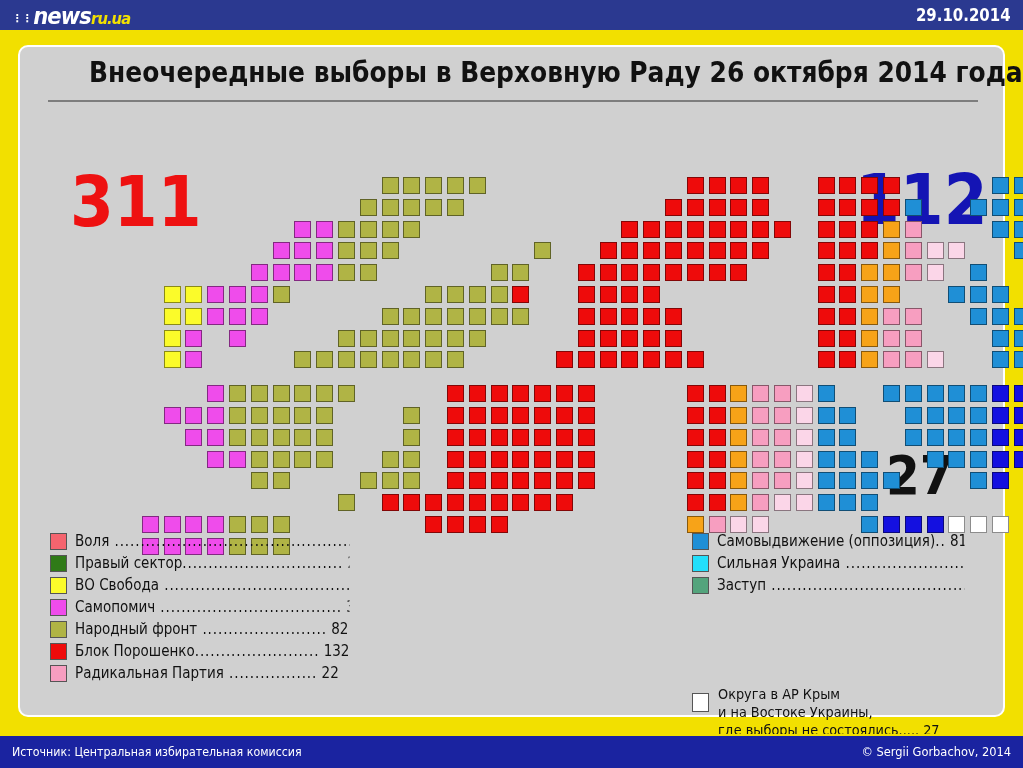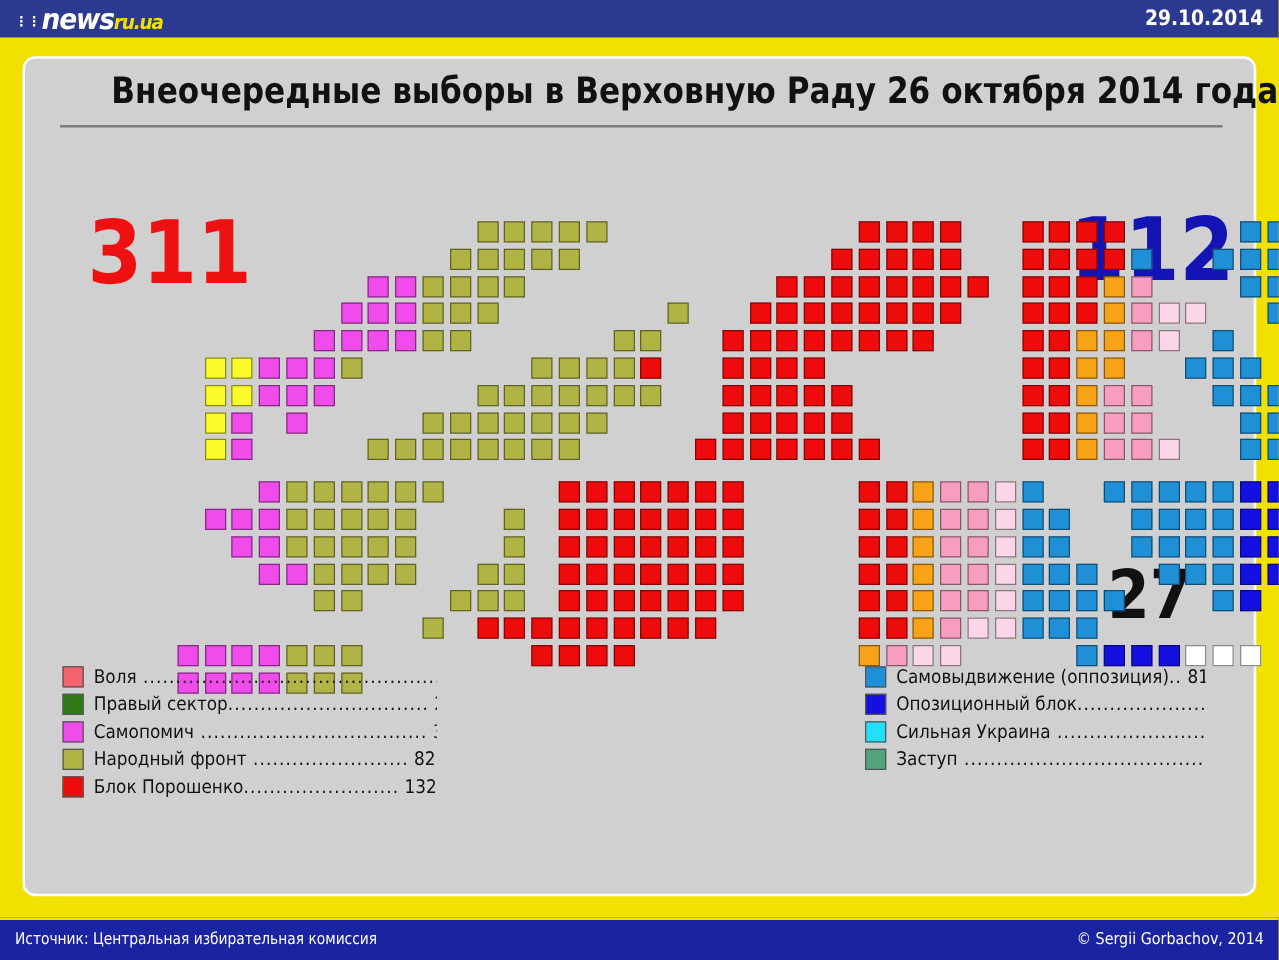--- a/index.html
+++ b/index.html
@@ -545,52 +545,64 @@
     <div class="legend leg-left">
         <div class="legrow">
           <div class="sw" style="background: rgb(244, 100, 110);"></div>
           <div class="legtext"><span class="legname">Воля</span><span class="dots"> ..............................................</span></div>
         </div>
         <div class="legrow">
           <div class="sw" style="background: rgb(47, 122, 23);"></div>
           <div class="legtext"><span class="legname">Правый сектор</span><span class="dots">...............................</span><span class="legnum"> 2</span></div>
         </div>
         <div class="legrow">
+          <div class="sw" style="background: rgb(251, 251, 42);"></div>
+          <div class="legtext"><span class="legname">ВО Свобода</span><span class="dots"> ....................................</span></div>
+        </div>
+        <div class="legrow">
           <div class="sw" style="background: rgb(239, 76, 235);"></div>
           <div class="legtext"><span class="legname">Самопомич</span><span class="dots"> ...................................</span><span class="legnum"> 34</span></div>
         </div>
         <div class="legrow">
           <div class="sw" style="background: rgb(176, 180, 69);"></div>
           <div class="legtext"><span class="legname">Народный фронт</span><span class="dots"> ........................</span><span class="legnum"> 82</span></div>
         </div>
         <div class="legrow">
           <div class="sw" style="background: rgb(238, 11, 11);"></div>
           <div class="legtext"><span class="legname">Блок Порошенко</span><span class="dots">........................</span><span class="legnum"> 132</span></div>
         </div>
+        <div class="legrow">
+          <div class="sw" style="background: rgb(247, 158, 192);"></div>
+          <div class="legtext"><span class="legname">Радикальная Партия</span><span class="dots"> .................</span><span class="legnum"> 22</span></div>
+        </div>
       </div>
 
     <div class="legend leg-right">
         <div class="legrow">
           <div class="sw" style="background: rgb(31, 143, 214);"></div>
           <div class="legtext"><span class="legname">Самовыдвижение (оппозиция)</span><span class="dots">..</span><span class="legnum"> 81</span></div>
         </div>
         <div class="legrow">
-          <div class="sw" style="background: rgb(20, 16, 224);"></div>
-          <div class="legtext"><span class="legname">Опозиционный блок</span><span class="dots">....................</span></div>
-        </div>
-        <div class="legrow">
           <div class="sw" style="background: rgb(34, 223, 251);"></div>
           <div class="legtext"><span class="legname">Сильная Украина</span><span class="dots"> ..........................</span></div>
         </div>
         <div class="legrow">
           <div class="sw" style="background: rgb(83, 164, 124);"></div>
           <div class="legtext"><span class="legname">Заступ</span><span class="dots"> .........................................</span></div>
         </div>
       </div>
 
+    <div class="notheld">
+      <div class="sw"></div>
+      <div class="nh-text">
+        <div>Округа в АР Крым</div>
+        <div>и на Востоке Украины,</div>
+        <div>где выборы не состоялись..... 27</div>
+      </div>
+    </div>
 
   </div>
 
   <div class="botbar">
     <div class="source">Источник:  Центральная избирательная комиссия</div>
     <div class="copy">© Sergii Gorbachov, 2014</div>
   </div>
 </div>
 
 </body></html>

